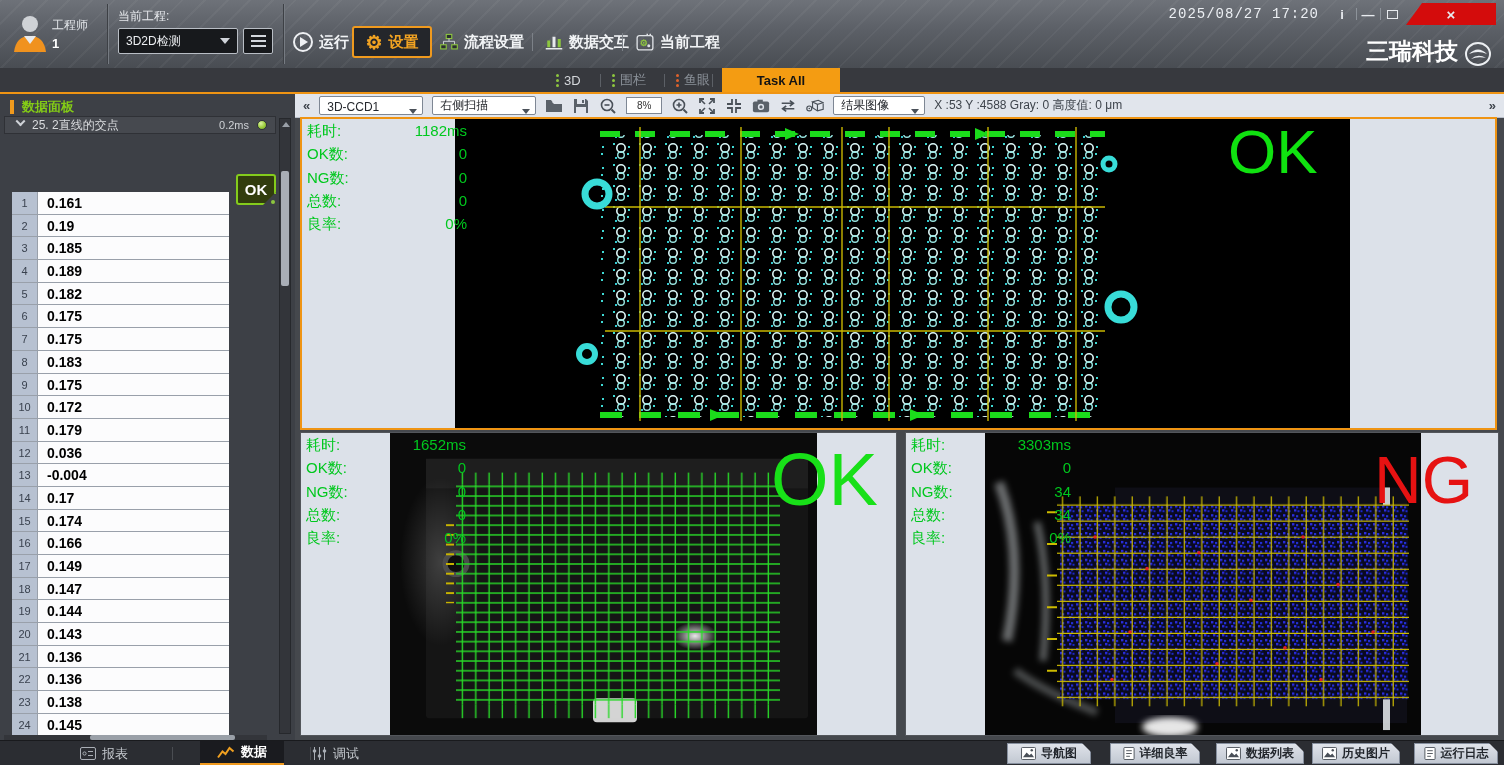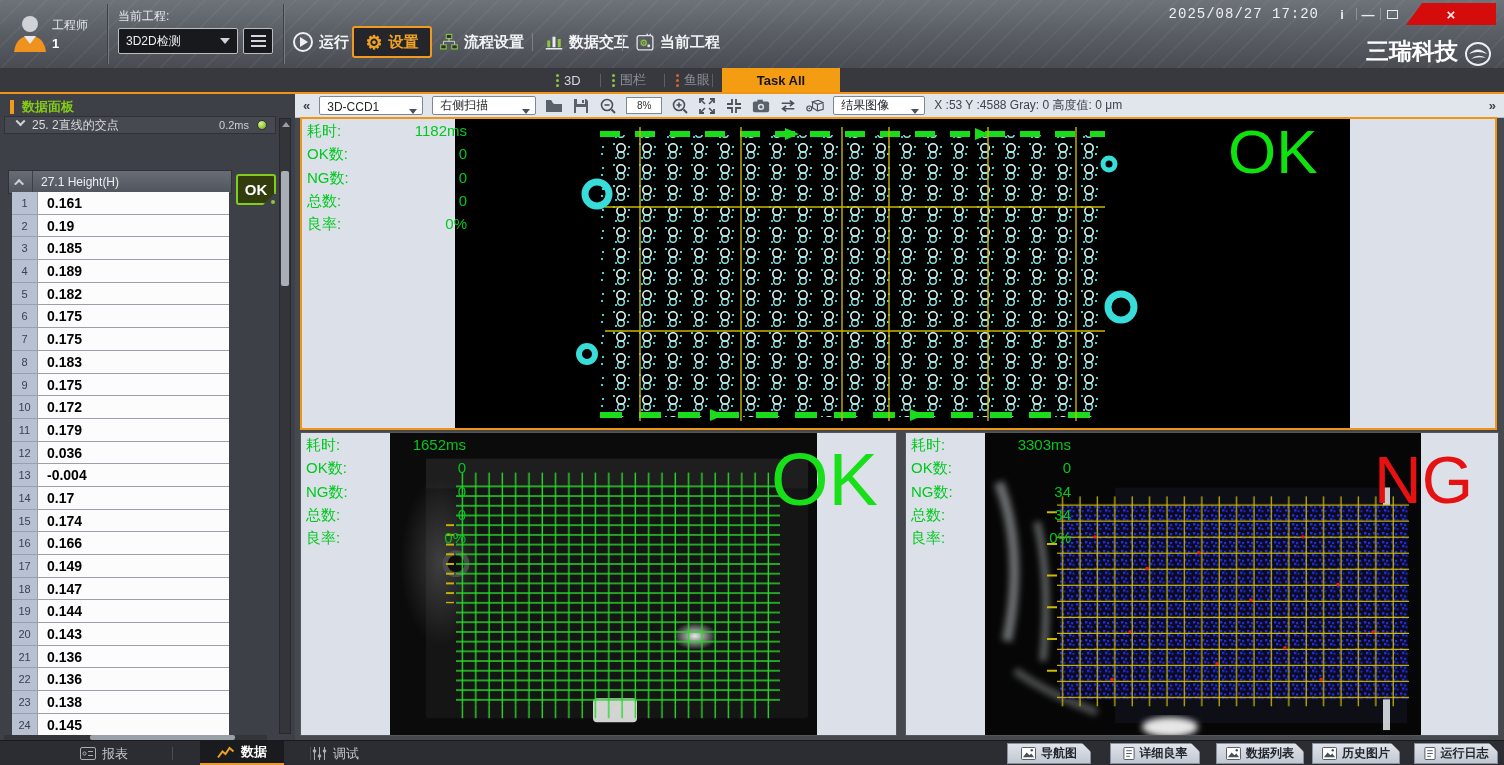--- a/index.html
+++ b/index.html
@@ -229,26 +229,20 @@
 
 <div id="sidebar">
   <div id="panel-title">数据面板</div>
 
   <div class="grow" style="top:22px;height:18px;overflow:hidden">
     <span class="chd" style="transform:rotate(225deg) translate(3px,3px)"></span>
     <span>25. 2直线的交点</span>
     <span class="time">0.2ms</span>
     <span class="gdot"></span>
   </div>
-  <div id="subrow">
-    <span class="chbox">
-        <span class="chu"></span>
-      </span>
-    <span class="lbl">27.1 Height(H)</span>
-  </div>
   <div id="ok-badge">
     <span>OK</span>
     <span class="notch"></span>
     <span class="bdot"></span>
   </div>
 
   <div id="dtable">
       <div class="trow">
         <div class="tnum">1</div>
         <div class="tval">0.161</div>

